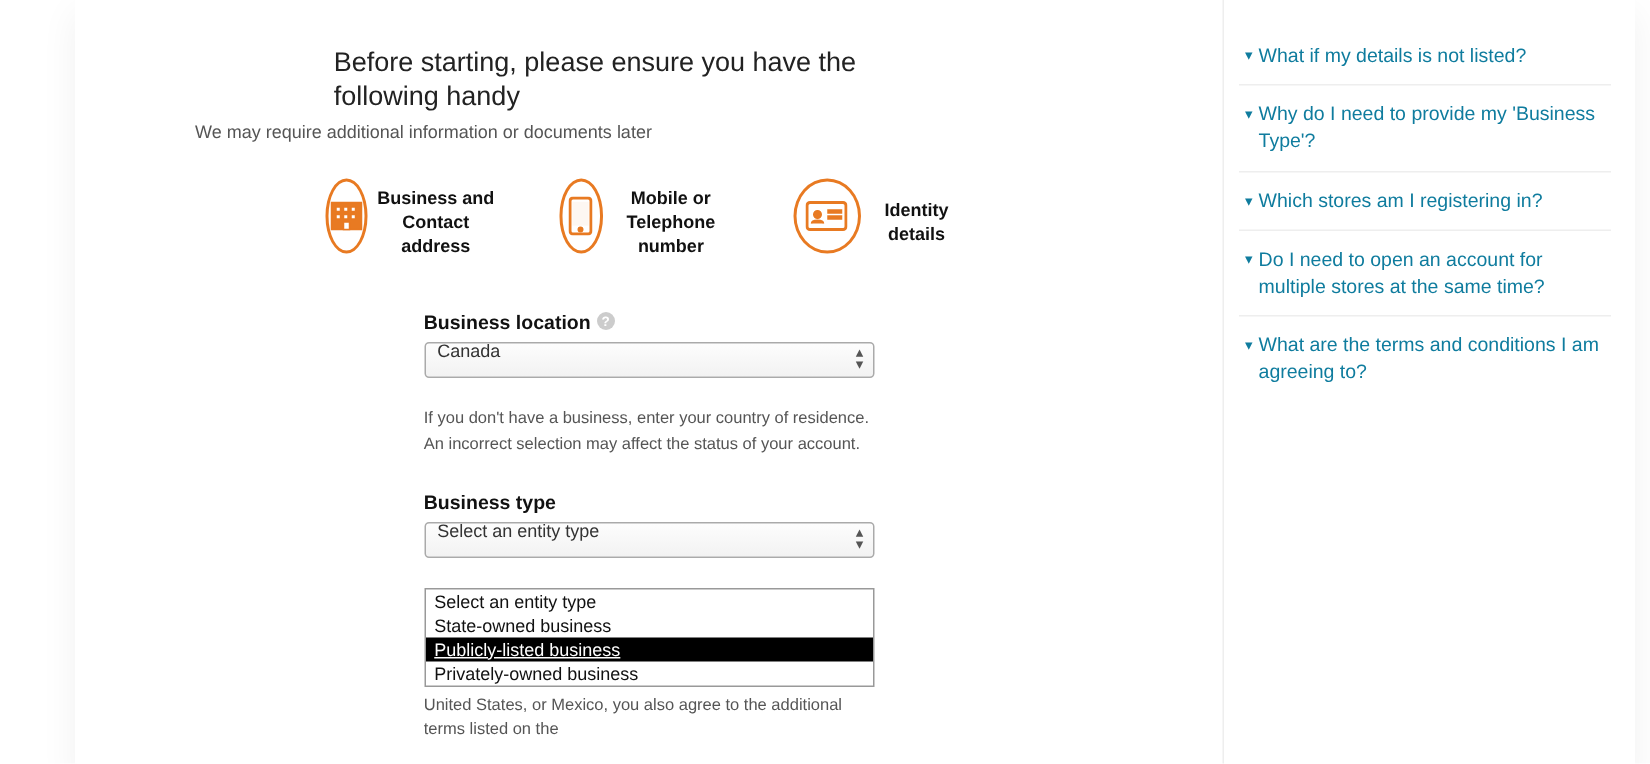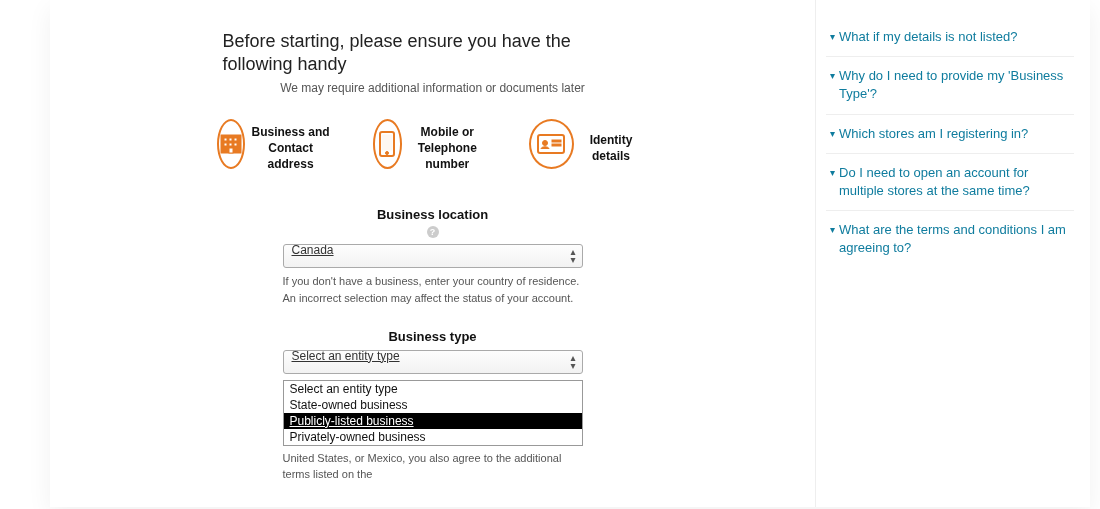--- a/index.html
+++ b/index.html
@@ -33,21 +33,21 @@
     background: #fff;
   }
   .heading {
     font-size: 18px;
     color: #222;
     margin: 6px auto 4px;
     line-height: 1.3;
     max-width: 420px;
   }
   .subheading {
-    text-align: center;
+    text-align: left;
     font-size: 12px;
     color: #555;
     margin-bottom: 24px;
   }
   .icon-row {
     display: flex;
     justify-content: center;
     gap: 36px;
     margin-bottom: 28px;
   }
@@ -80,21 +80,20 @@
     margin: 0 auto;
     font-size: 12px;
   }
   .field-label {
     font-weight: bold;
     font-size: 13px;
     display: flex;
     align-items: center;
     gap: 4px;
     margin-bottom: 6px;
-    flex-direction: column;
   }
   .help-icon {
     width: 12px;
     height: 12px;
     border-radius: 50%;
     background: #ccc;
     color: #fff;
     font-size: 9px;
     display: inline-flex;
     align-items: center;
@@ -106,22 +105,21 @@
     border: 1px solid #aaa;
     border-radius: 3px;
     background: linear-gradient(#fdfdfd,#f2f2f2);
     height: 24px;
     display: flex;
     align-items: center;
     padding: 0 22px 12px 8px;
     font-size: 12px;
     color: #333;
     cursor: pointer;
-    margin-bottom: 6px;
-    text-decoration: underline;
+    margin-bottom: 20px;
   }
   .select-arrows {
     position: absolute;
     right: 6px;
     top: 3px;
     font-size: 10px;
     color: #555;
     line-height: 8px;
     display: flex;
     flex-direction: column;

